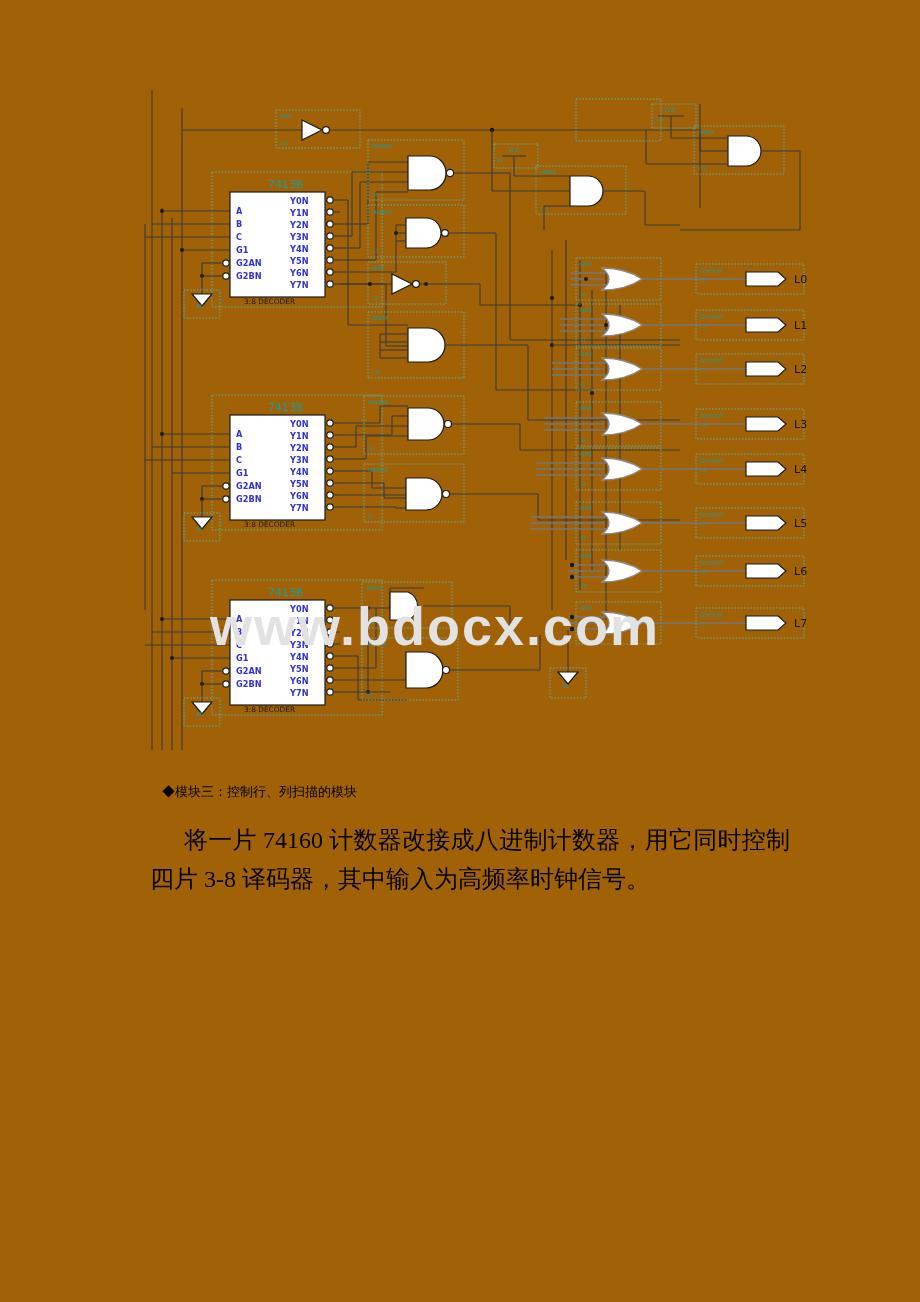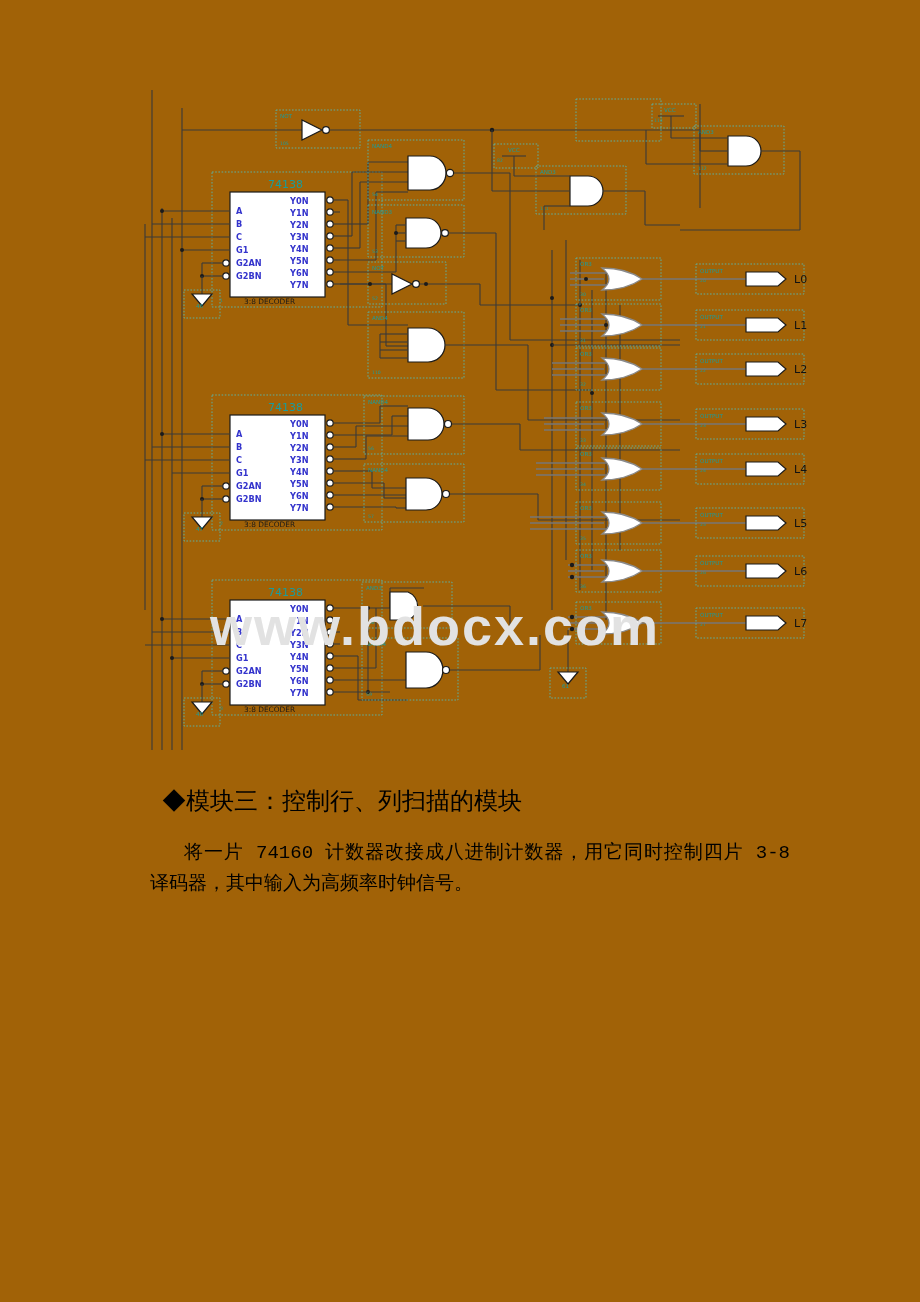--- a/index.html
+++ b/index.html
@@ -19,27 +19,27 @@
     position:absolute;left:210px;top:595px;
     font-family:Liberation Sans, sans-serif;
     font-size:54px;font-weight:bold;color:#e2e2e2;
     letter-spacing:2px;white-space:nowrap;
     pointer-events:none;user-select:none;
   }
 
   
   .textblock{position:absolute;left:150px;top:782px;width:640px;}
   .heading{
-    font-size:24px;line-height:1.6;color:#000;
+    font-size:13px;line-height:1.6;color:#000;
     font-family:"Liberation Serif", serif;
     margin:0 0 18px 12px;
   }
   .para{
-    font-size:19px;line-height:1.62;color:#000;
-    font-family:Liberation Mono, monospace;
+    font-size:24px;line-height:1.62;color:#000;
+    font-family:Liberation Serif, serif;
     margin:0;text-indent:34px;text-align:justify;
   }
 </style>
 </head>
 <body>
 
 <div class="page">
 
   <div class="schematic">
   <svg width="780" height="670" viewBox="0 0 780 670" xmlns="http://www.w3.org/2000/svg">

